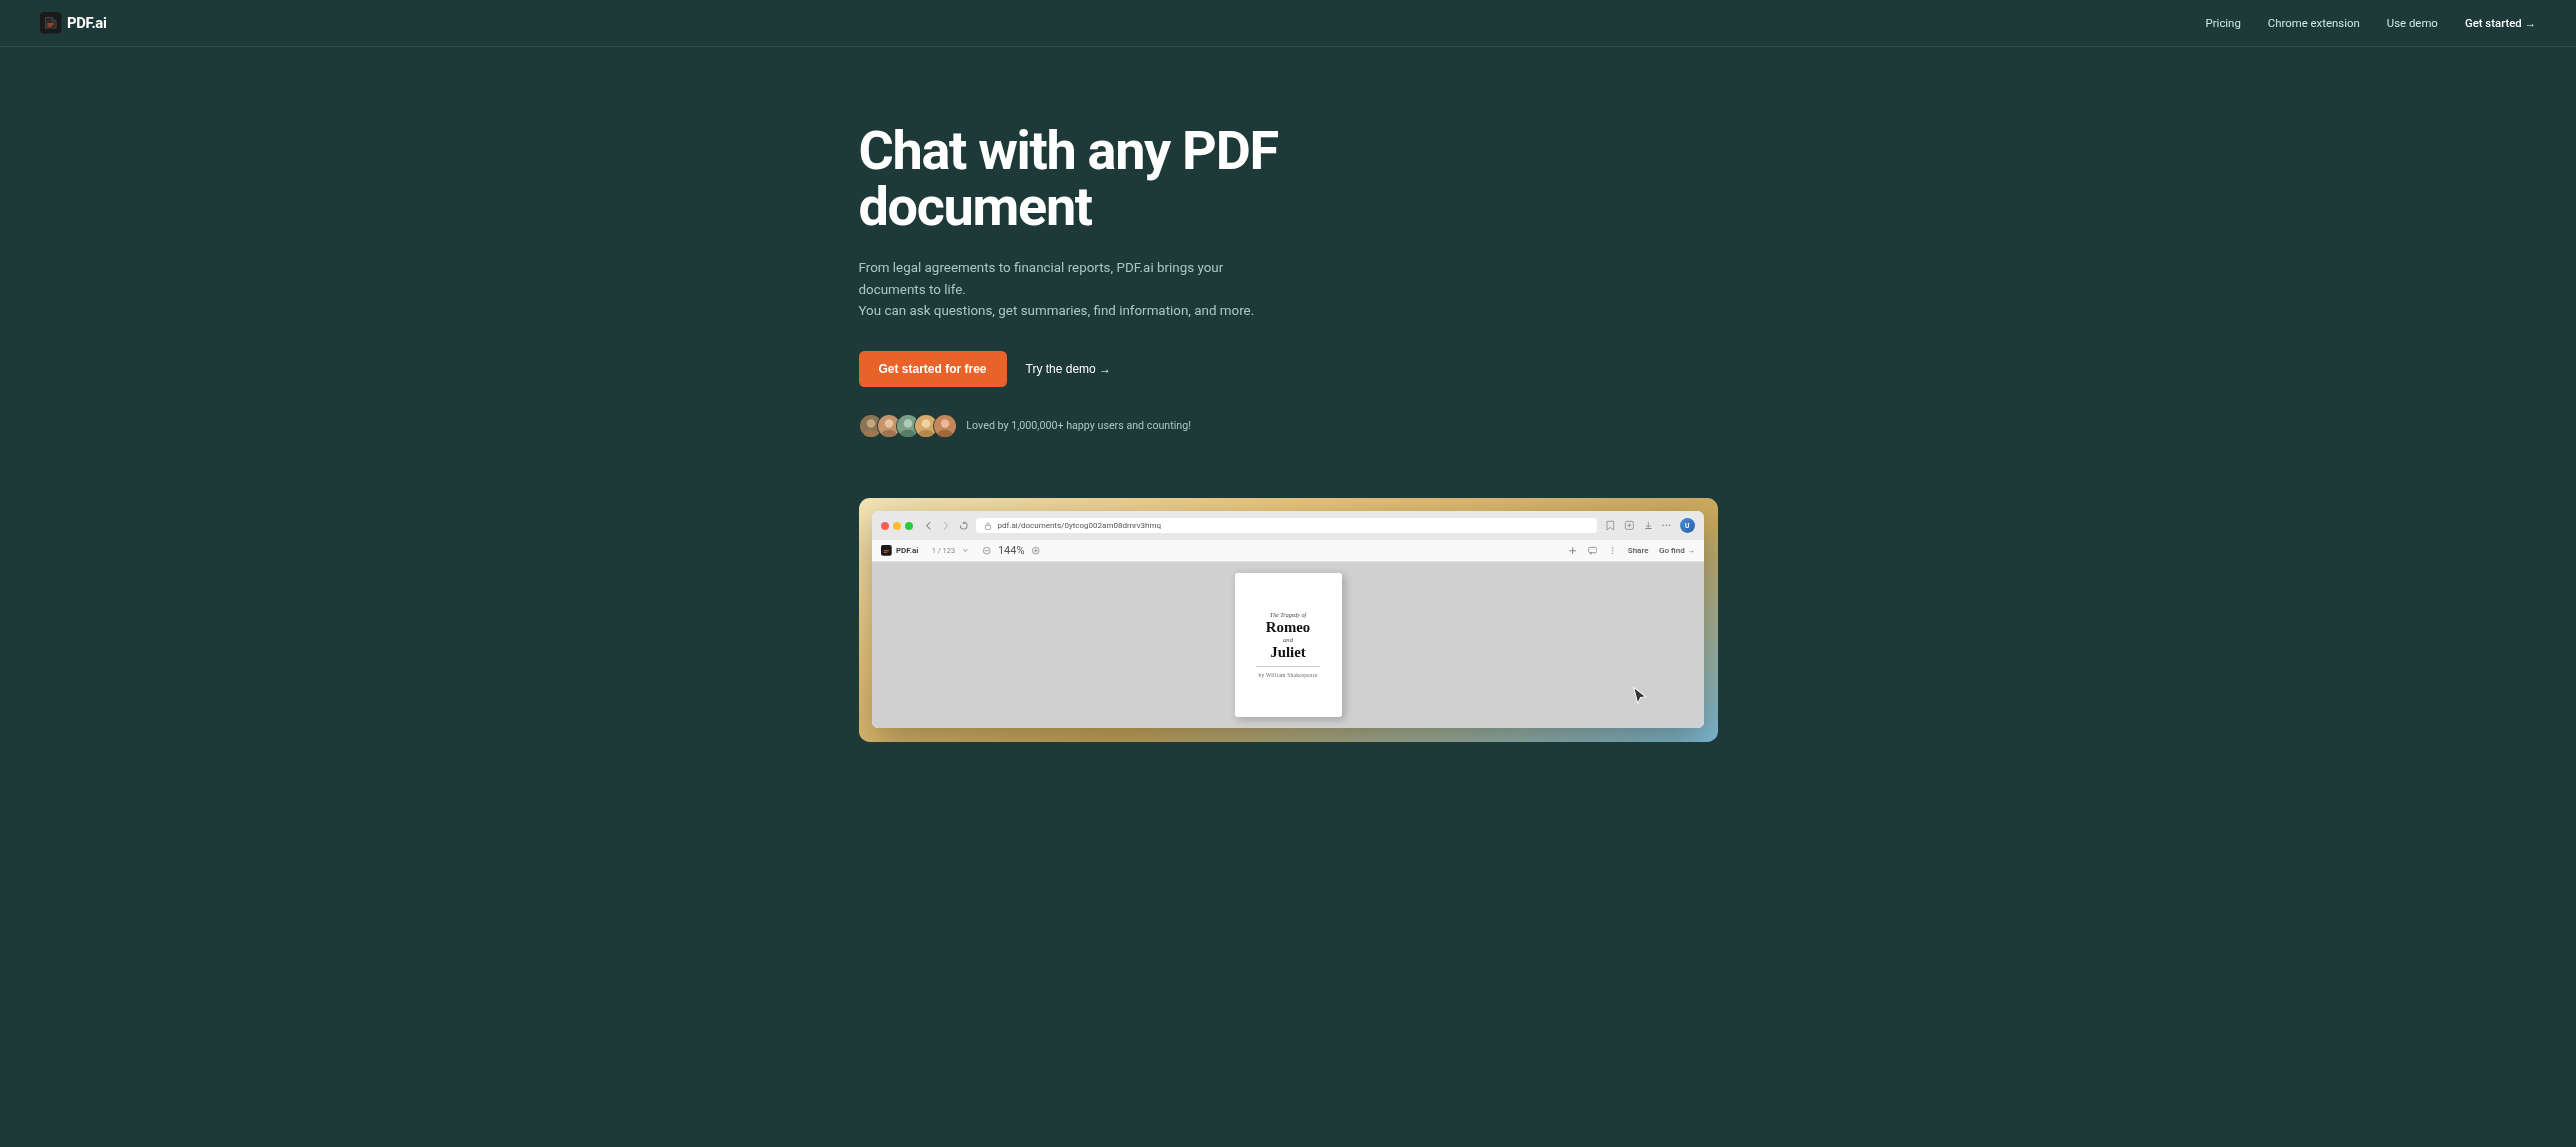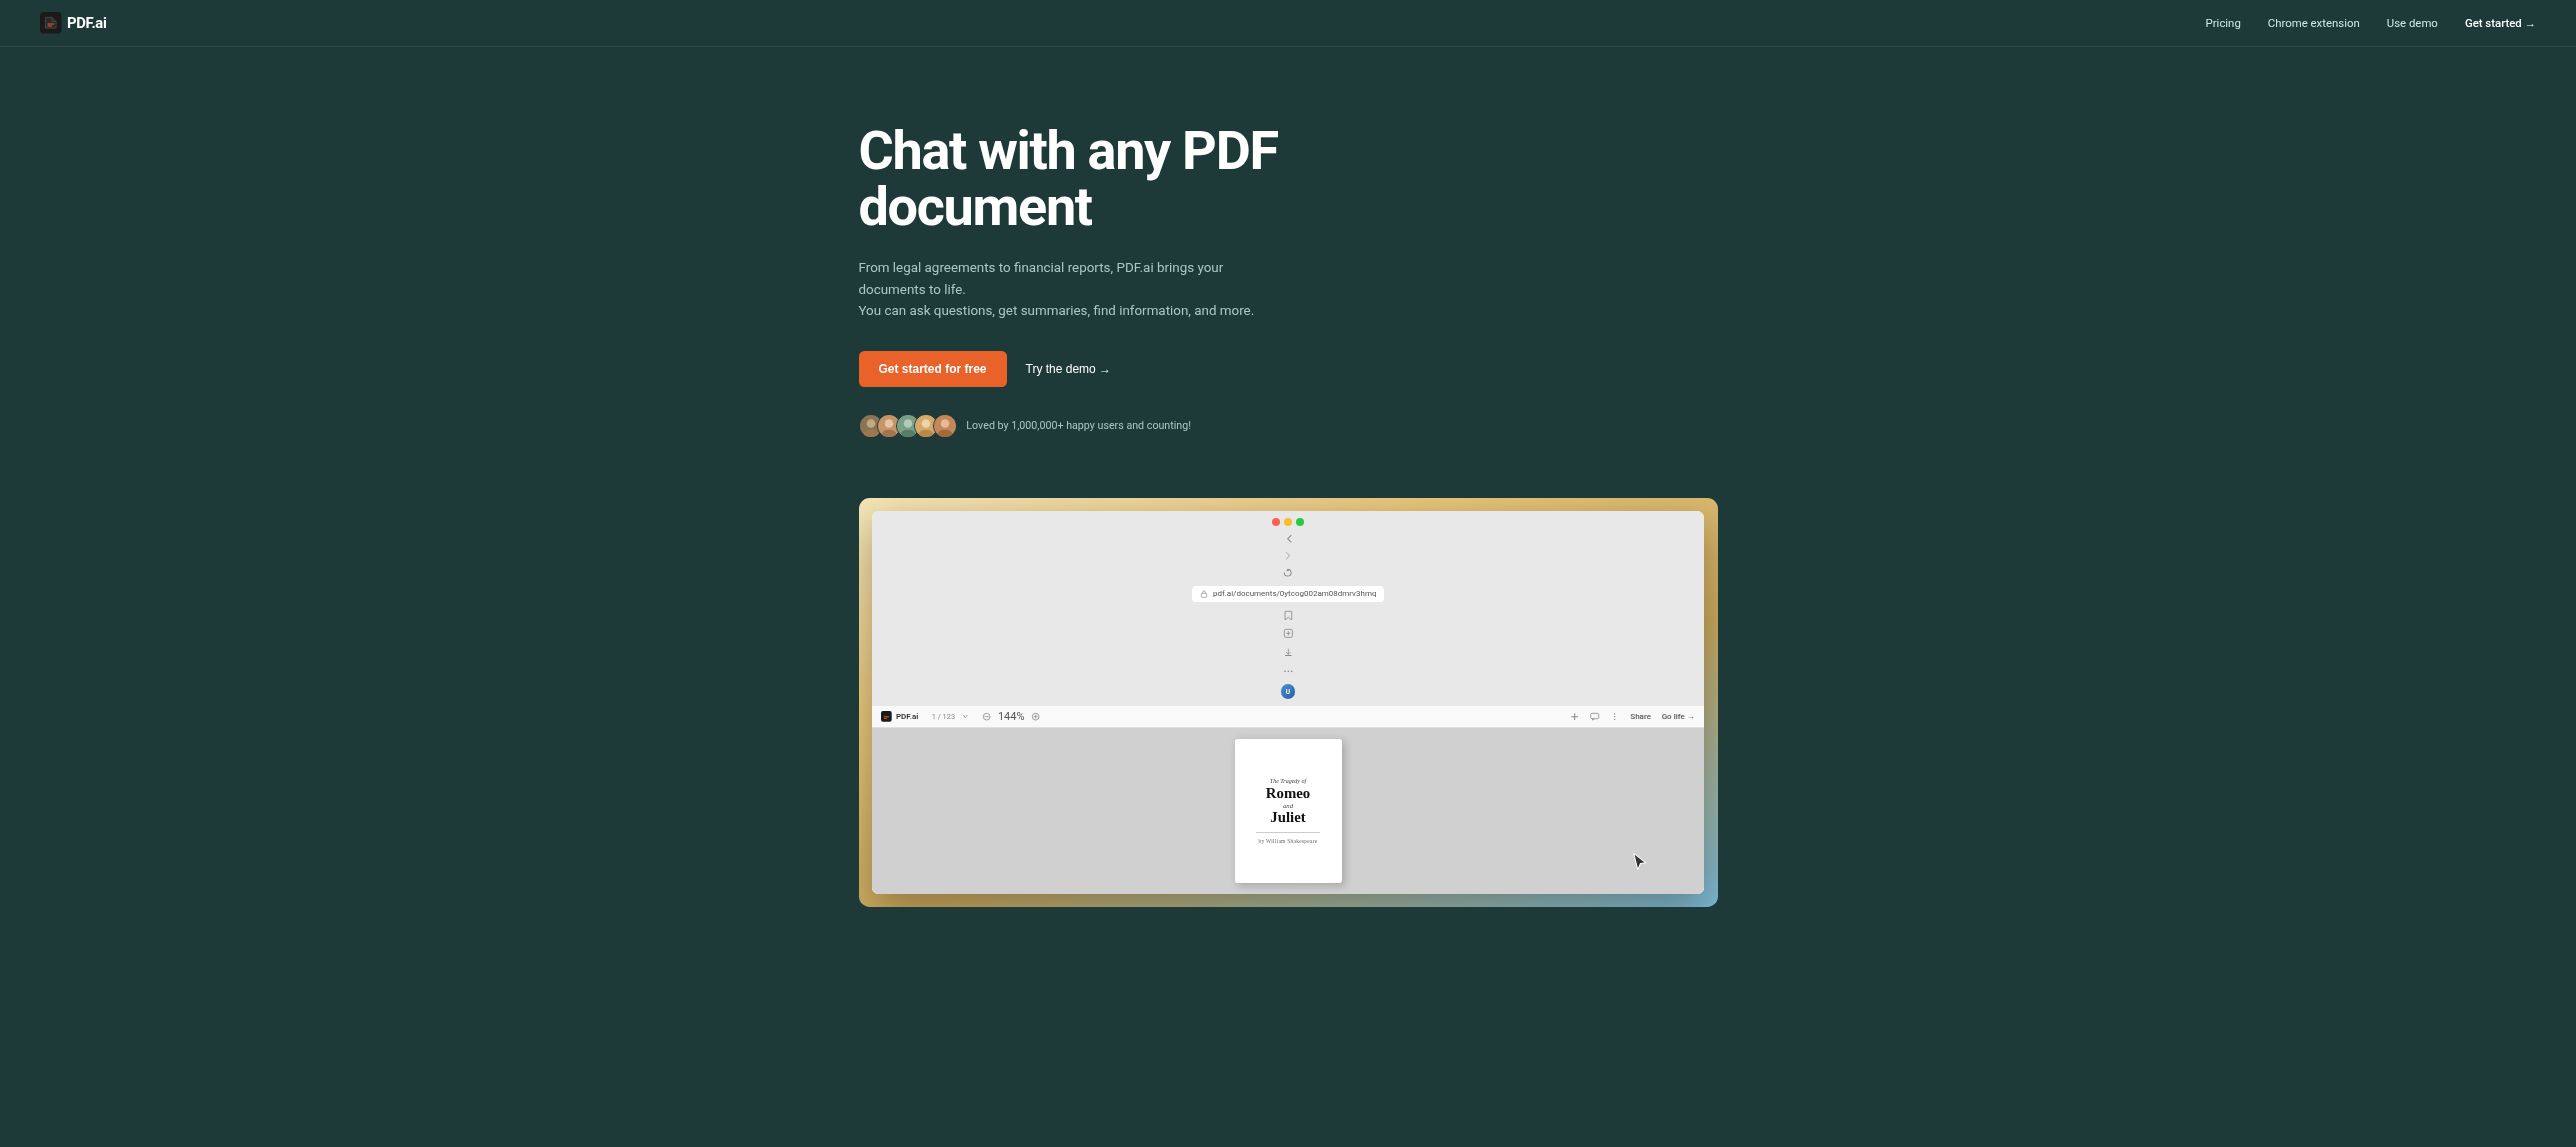--- a/index.html
+++ b/index.html
@@ -188,21 +188,20 @@
       overflow: hidden;
       box-shadow: 0 13.4px 40px rgba(0,0,0,0.3);
     }
 
     .browser-chrome {
       background: #e8e8e8;
       padding: 6.7px 9.4px;
       display: flex;
       align-items: center;
       gap: 8px;
-      flex-direction: column;
     }
 
     .browser-dots {
       display: flex;
       gap: 4px;
     }
 
     .dot {
       width: 8px;
       height: 8px;
@@ -423,21 +422,21 @@
             <svg width="9.4" height="9.4" viewBox="0 0 14 14">
               <rect x="1" y="2" width="12" height="8" rx="2" fill="none" stroke="#888" stroke-width="1.2"></rect>
               <path d="M3 10l1 3 3-3" fill="#888" stroke="none"></path>
             </svg>
             <svg width="9.4" height="9.4" viewBox="0 0 14 14">
               <circle cx="7" cy="3" r="1" fill="#888"></circle>
               <circle cx="7" cy="7" r="1" fill="#888"></circle>
               <circle cx="7" cy="11" r="1" fill="#888"></circle>
             </svg>
             <span style="font-size:8px;color:#555;font-weight:500;">Share</span>
-            <span style="font-size:8px;color:#555;font-weight:500;">Go life →</span>
+            <span style="font-size:8px;color:#555;font-weight:500;">Go find →</span>
           </div>
         </div>
 
         <div style="flex:1;background:#d0d0d0;display:flex;align-items:center;justify-content:center;position:relative;">
           <div class="book-cover">
             <div style="font-family:Georgia,serif;font-style:italic;font-size:6px;color:#444;margin-bottom:2px;">The Tragedy of</div>
             <div style="font-family:Georgia,serif;font-size:14.8px;font-weight:700;color:#111;line-height:1;">Romeo</div>
             <div style="font-family:Georgia,serif;font-style:italic;font-size:6.7px;color:#444;margin:1.3px 0;">and</div>
             <div style="font-family:Georgia,serif;font-size:14.8px;font-weight:700;color:#111;line-height:1;">Juliet</div>
             <div style="width:80%;height:0.7px;background:#ccc;margin:6.7px auto 5.4px;"></div>

